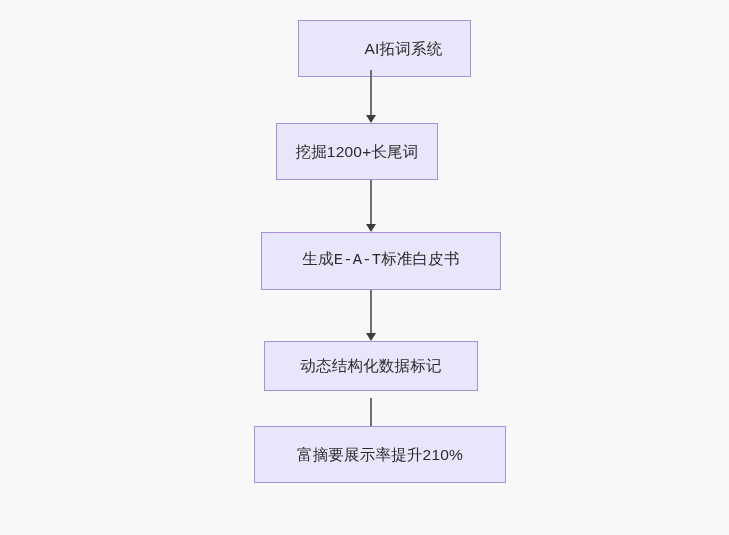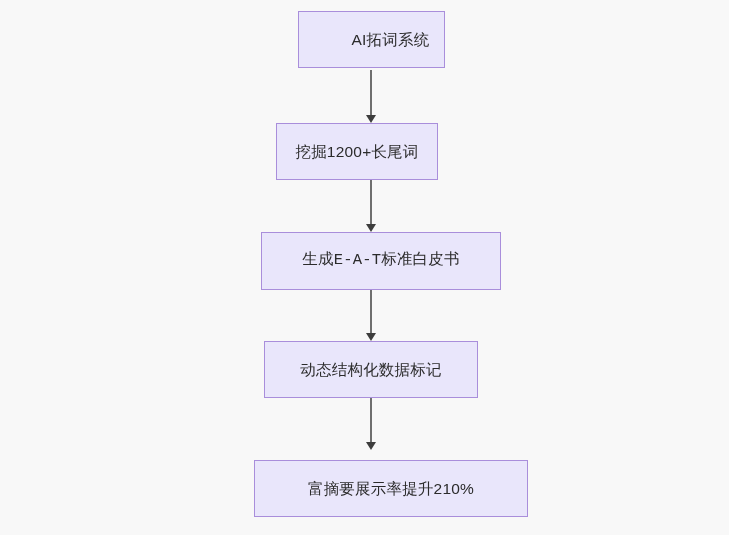--- a/index.html
+++ b/index.html
@@ -51,25 +51,25 @@
     bottom: 0;
     transform: translateX(-50%);
     width: 0;
     height: 0;
     border-left: 5px solid transparent;
     border-right: 5px solid transparent;
     border-top: 8px solid #3d3d3d;
   }
 
   
-  #node-0 { left: 298px; top: 11px;  width: 147px; height: 57px; padding-left: 38px; }
+  #node-0 { left: 298px; top: 20px;  width: 173px; height: 57px; padding-left: 38px; }
   #node-1 { left: 276px; top: 123px; width: 162px; height: 57px; }
   #node-2 { left: 261px; top: 232px; width: 240px; height: 58px; font-family: Liberation Mono, monospace; }
-  #node-3 { left: 264px; top: 341px; width: 214px; height: 57px; }
-  #node-4 { left: 254px; top: 460px; width: 274px; height: 57px; }
+  #node-3 { left: 264px; top: 341px; width: 214px; height: 50px; }
+  #node-4 { left: 254px; top: 426px; width: 252px; height: 57px; }
 
   
   #edge-0 { left: 361px; top: 70px;  width: 20px; height: 53px; }
   #edge-1 { left: 361px; top: 180px; width: 20px; height: 52px; }
   #edge-2 { left: 361px; top: 290px; width: 20px; height: 51px; }
   #edge-3 { left: 361px; top: 398px; width: 20px; height: 52px; }
   #edge-0 .edge-line { height: 46px; }
   #edge-1 .edge-line { height: 45px; }
   #edge-2 .edge-line { height: 44px; }
   #edge-3 .edge-line { height: 45px; }

